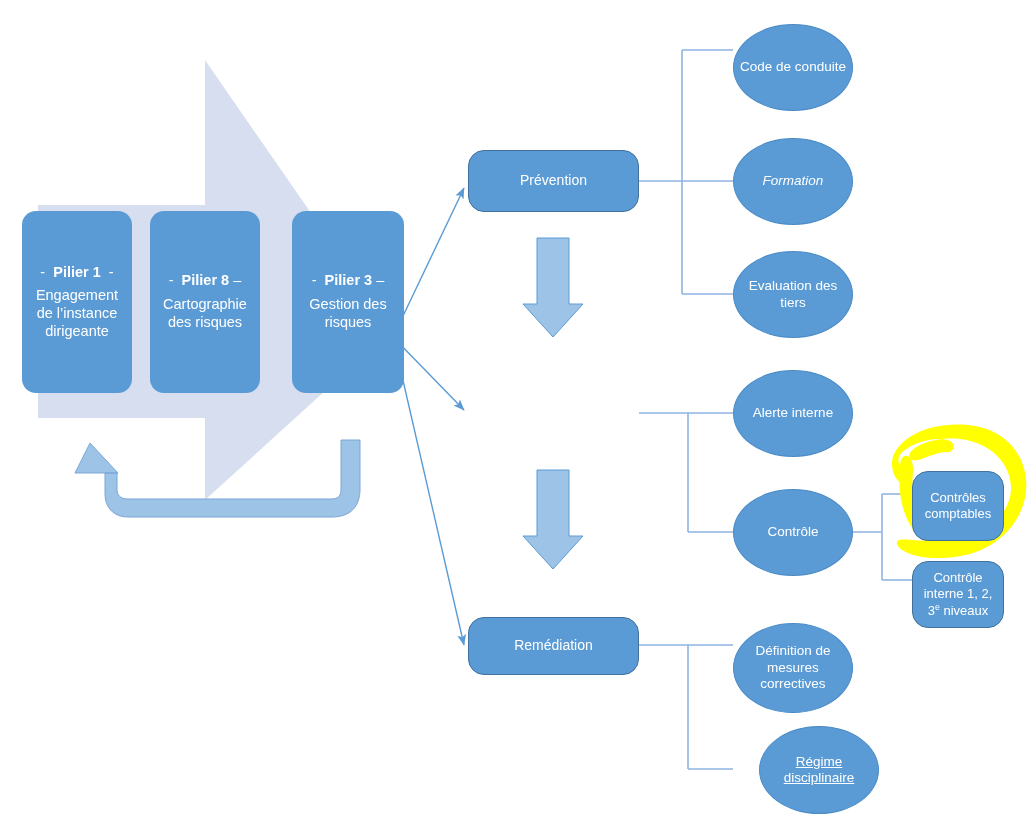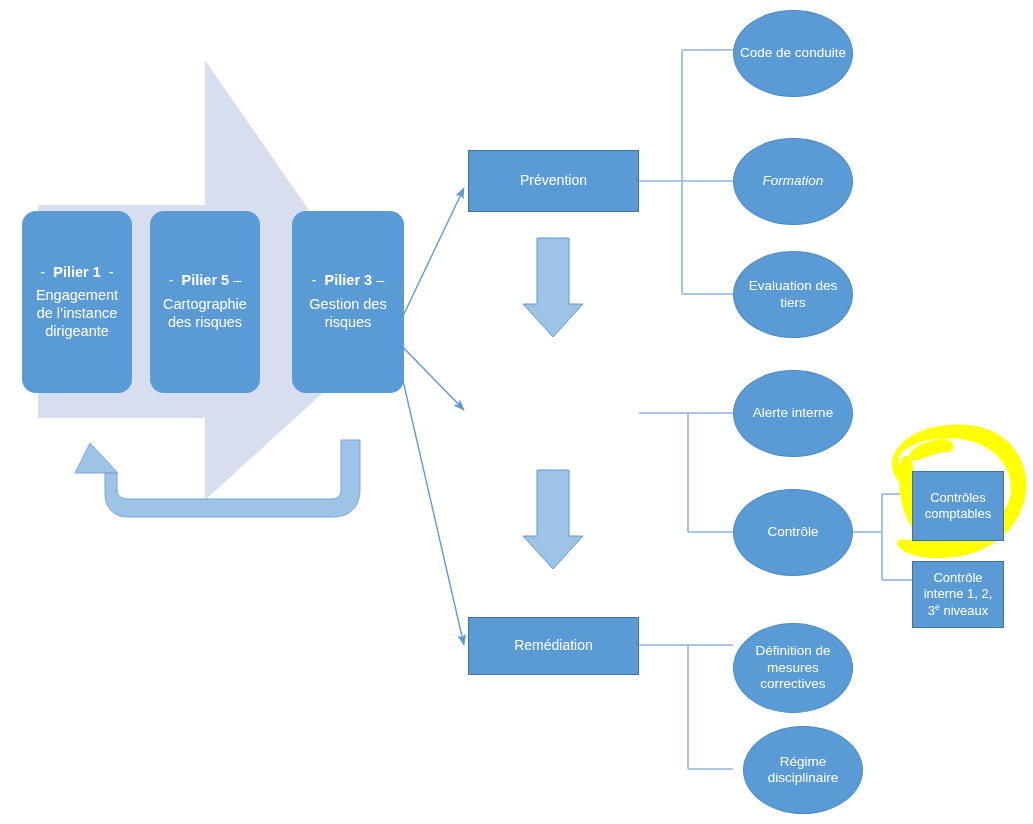--- a/index.html
+++ b/index.html
@@ -27,20 +27,21 @@
   .node {
     position: absolute;
     box-sizing: border-box;
     display: flex;
     align-items: center;
     justify-content: center;
     text-align: center;
     color: #ffffff;
     background: #5B9BD5;
     z-index: 5;
+    border-radius: 16px;
   }
   .node .txt {
     width: 100%;
     padding: 0 6px;
     line-height: 1.22;
   }
   
   .pillar {
     border-radius: 14px;
     font-size: 14.5px;
@@ -192,42 +193,42 @@
 
   <div class="node pillar" style="left:22px; top:211px; width:110px; height:182px;">
     <span class="txt">
       <span class="head"><span class="dash">-</span>&nbsp;&nbsp;<span>Pilier 1</span>&nbsp;&nbsp;<span class="dash">-</span></span>
       <span class="body">Engagement de l’instance dirigeante</span>
     </span>
   </div>
 
   <div class="node pillar" style="left:150px; top:211px; width:110px; height:182px;">
     <span class="txt">
-      <span class="head"><span class="dash">-</span>&nbsp;&nbsp;<span>Pilier 5</span>&nbsp;<span class="dash">–</span></span>
+      <span class="head"><span class="dash">-</span>&nbsp;&nbsp;<span>Pilier 8</span>&nbsp;<span class="dash">–</span></span>
       <span class="body">Cartographie des risques</span>
     </span>
   </div>
 
   <div class="node pillar" style="left:280px; top:211px; width:112px; height:182px;margin-left:12px;">
     <span class="txt">
       <span class="head"><span class="dash">-</span>&nbsp;&nbsp;<span>Pilier 3</span>&nbsp;<span class="dash">–</span></span>
       <span class="body">Gestion des risques</span>
     </span>
   </div>
 
   <div class="node proc" style="left:468px; top:150px; width:171px; height:62px;">
     <span class="txt">Prévention</span>
   </div>
 
 
   <div class="node proc" style="left:468px; top:617px; width:171px; height:58px;">
     <span class="txt">Remédiation</span>
   </div>
 
-  <div class="node ellipse" style="left:733px; top:10px; width:120px; height:87px;align-items:center;">
+  <div class="node ellipse" style="left:733px; top:24px; width:120px; height:87px;align-items:center;">
     <span class="txt">Code de conduite</span>
   </div>
 
   <div class="node ellipse" style="left:733px; top:138px; width:120px; height:87px;font-style:italic;">
     <span class="txt">Formation</span>
   </div>
 
   <div class="node ellipse" style="left:733px; top:251px; width:120px; height:87px;">
     <span class="txt">Evaluation des tiers</span>
   </div>
@@ -237,21 +238,21 @@
   </div>
 
   <div class="node ellipse" style="left:733px; top:489px; width:120px; height:87px;">
     <span class="txt">Contrôle</span>
   </div>
 
   <div class="node ellipse" style="left:733px; top:623px; width:120px; height:90px;">
     <span class="txt">Définition de mesures correctives</span>
   </div>
 
-  <div class="node ellipse" style="left:743px; top:726px; width:120px; height:88px;">
+  <div class="node ellipse" style="left:759px; top:726px; width:120px; height:88px;text-decoration:underline;">
     <span class="txt">Régime disciplinaire</span>
   </div>
 
   <div class="node subbox" style="left:912px; top:459px; width:92px; height:70px; z-index:6;">
     <span class="txt">Contrôles comptables</span>
   </div>
 
   <div class="node subbox" style="left:912px; top:549px; width:92px; height:67px; z-index:6;">
     <span class="txt">
       <span>Contrôle</span><br>

